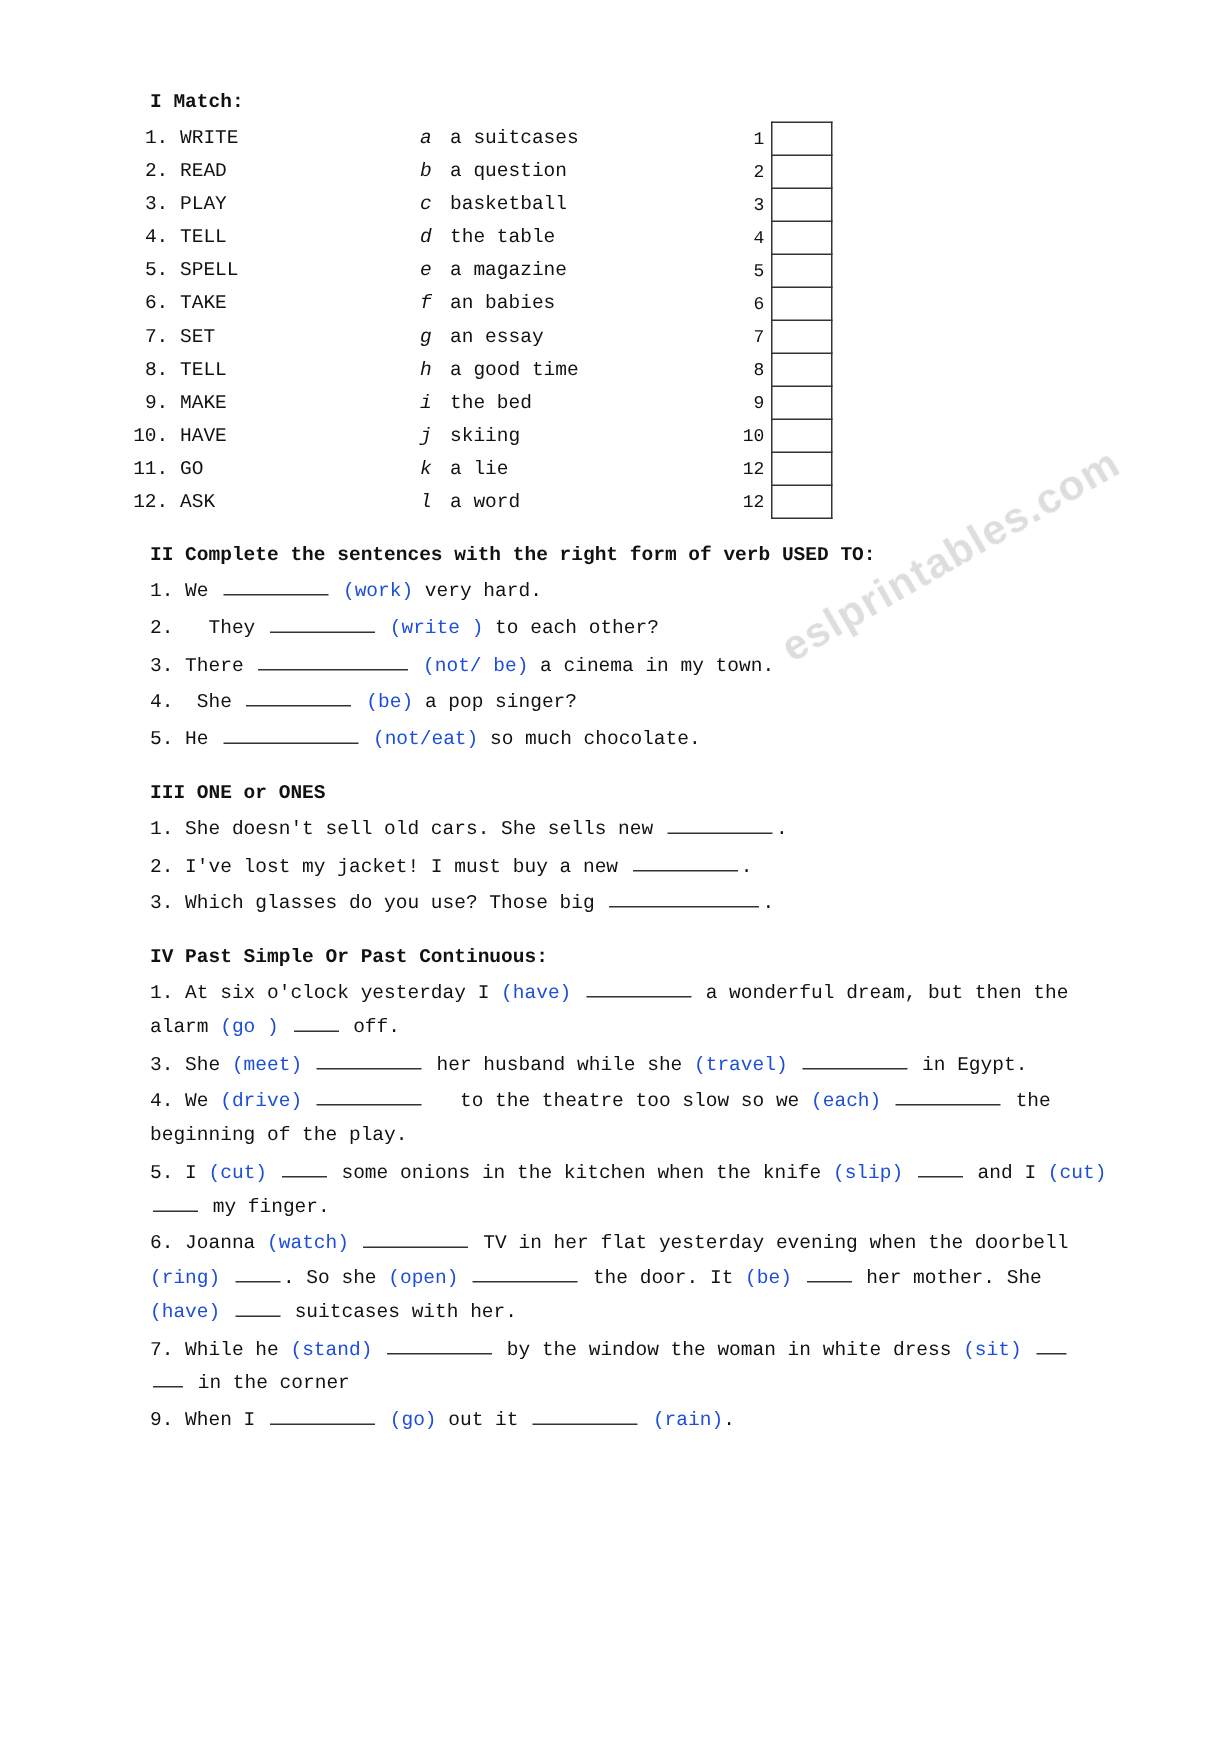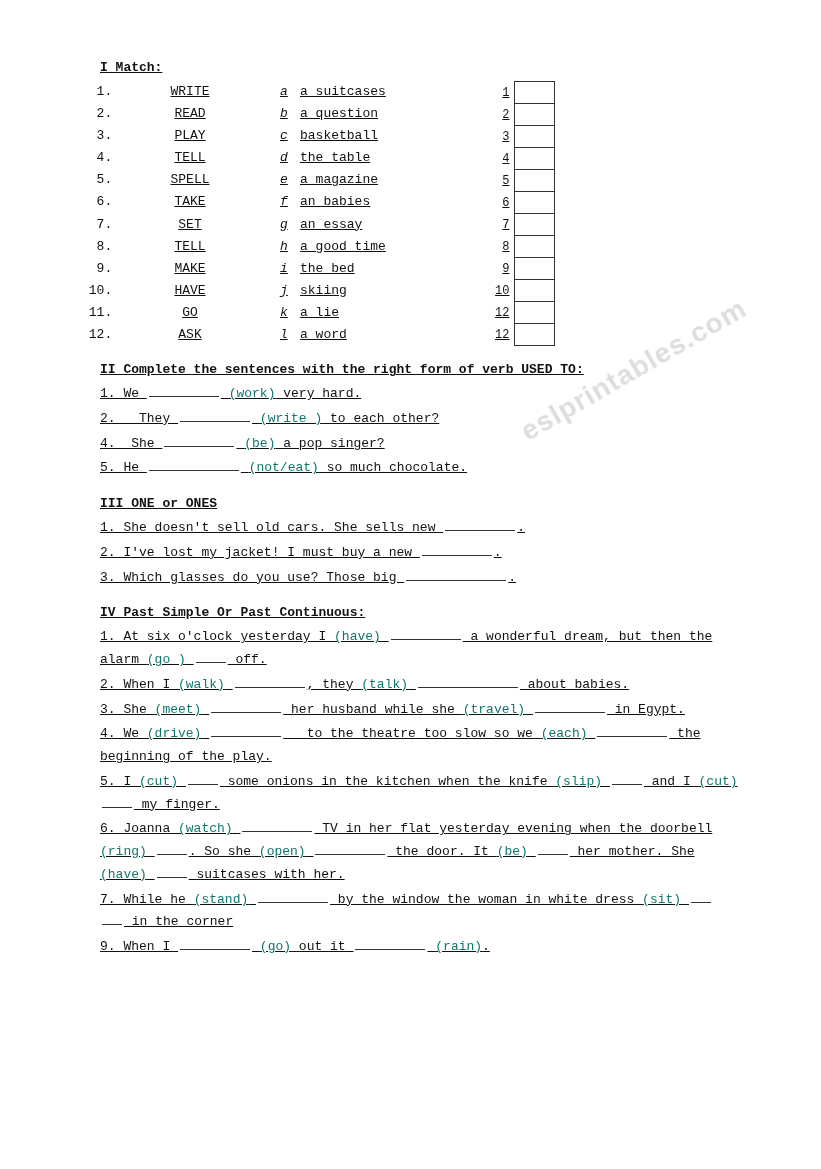--- a/index.html
+++ b/index.html
@@ -11,30 +11,28 @@
       width: 821px;
       min-height: 1169px;
       padding: 60px 80px 60px 100px;
     }
     .section-title {
       font-weight: bold;
       margin-bottom: 6px;
     }
     .section {
       margin-bottom: 16px;
-      text-decoration: underline;
     }
     .match-container {
       display: flex;
       align-items: flex-start;
       gap: 20px;
     }
     .match-left {
       min-width: 160px;
-      text-align: center;
     }
     .match-left ol {
       padding-left: 20px;
       line-height: 1.7;
     }
     .match-right {
       min-width: 180px;
     }
     .match-right .item {
       display: flex;
@@ -59,21 +57,21 @@
       font-size: 12px;
       vertical-align: middle;
     }
     .answer-table td.num {
       border: none;
       width: 24px;
       text-align: right;
       padding-right: 4px;
       font-size: 12px;
     }
-    .red { color: #0f766e; }
+    .red { color: #1d4ed8; }
     .sentences {
       line-height: 1.75;
     }
     .sentences p {
       margin-bottom: 2px;
     }
     .blank {
       display: inline-block;
       border-bottom: 1px solid #333;
       min-width: 70px;
@@ -238,39 +236,39 @@
   </div>
 </div>
 
 <div class="section">
   <div class="section-title">
     <span>II Complete the sentences with the right form of verb USED TO:</span>
   </div>
   <div class="sentences">
     <p>1. We <span class="blank"></span> <span class="red">(work)</span> very hard.</p>
     <p>2.&nbsp;&nbsp; They <span class="blank"></span> <span class="red">(write )</span> to each other?</p>
+    <p>3. There <span class="blank-long"></span> <span class="red">(not/ be)</span> a cinema in my town.</p>
     <p>4.&nbsp; She <span class="blank"></span> <span class="red">(be)</span> a pop singer?</p>
     <p>5. He <span class="blank-long" style="min-width:90px"></span> <span class="red">(not/eat)</span> so much chocolate.</p>
   </div>
 </div>
 
 <div class="section">
   <div class="section-title">III ONE or ONES</div>
   <div class="sentences">
     <p>1. She doesn't sell old cars. She sells new <span class="blank"></span>.</p>
     <p>2. I've lost my jacket! I must buy a new <span class="blank"></span>.</p>
     <p>3. Which glasses do you use? Those big <span class="blank-long"></span>.</p>
   </div>
 </div>
 
 <div class="section">
   <div class="section-title">IV Past Simple Or Past Continuous:</div>
   <div class="sentences">
     <p>1. At six o'clock yesterday I <span class="red">(have)</span> <span class="blank"></span> a wonderful dream, but then the alarm <span class="red">(go )</span> <span class="blank-short"></span> off.</p>
-    <p>2. When I <span class="red">(walk)</span> <span class="blank"></span>, they <span class="red">(talk)</span> <span class="blank-long"></span> about babies.</p>
     <p>3. She <span class="red">(meet)</span> <span class="blank"></span> her husband while she <span class="red">(travel)</span> <span class="blank"></span> in Egypt.</p>
     <p>4. We <span class="red">(drive)</span> <span class="blank"></span>&nbsp;&nbsp;&nbsp;to the theatre too slow so we <span class="red">(each)</span> <span class="blank"></span> the beginning of the play.</p>
     <p>5. I <span class="red">(cut)</span> <span class="blank-short"></span> some onions in the kitchen when the knife <span class="red">(slip)</span> <span class="blank-short"></span> and I <span class="red">(cut)</span> <span class="blank-short"></span> my finger.</p>
     <p>6. Joanna <span class="red">(watch)</span> <span class="blank"></span> TV in her flat yesterday evening when the doorbell <span class="red">(ring)</span> <span class="blank-short"></span>. So she <span class="red">(open)</span> <span class="blank"></span> the door. It <span class="red">(be)</span> <span class="blank-short"></span> her mother. She <span class="red">(have)</span> <span class="blank-short"></span> suitcases with her.</p>
     <p>7.&nbsp;While he <span class="red">(stand)</span> <span class="blank"></span> by the window the woman in white dress <span class="red">(sit)</span> <span class="blank-long" style="min-width:20px"></span> <span class="blank-long" style="min-width:20px"></span> in the corner</p>
     <p>9. When I <span class="blank"></span> <span class="red">(go)</span> out it <span class="blank"></span> <span class="red">(rain)</span>.</p>
   </div>
 </div>
 
 </body></html>

